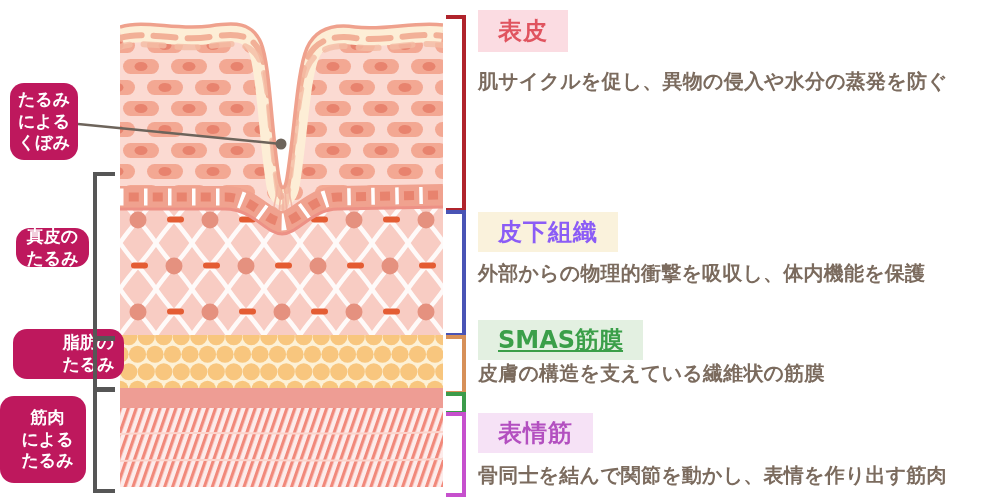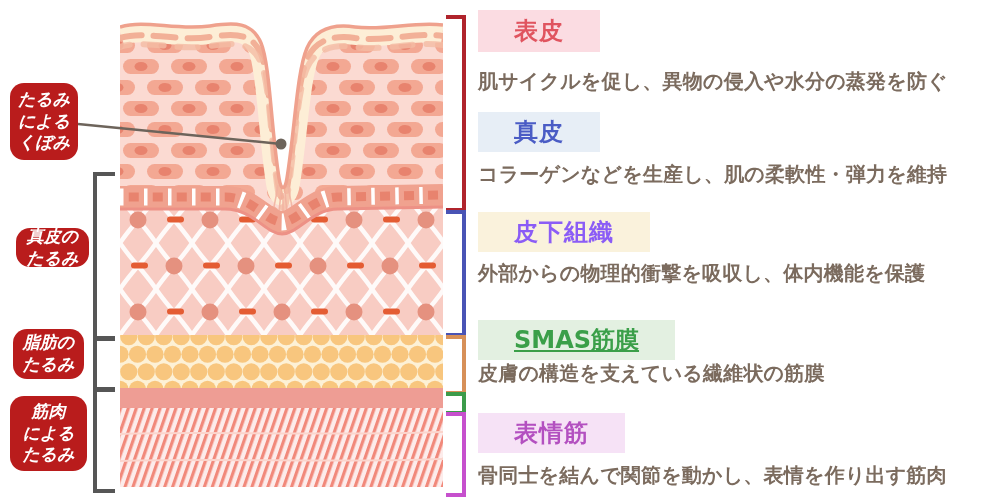--- a/index.html
+++ b/index.html
@@ -1,43 +1,43 @@
 <!DOCTYPE html>
 <html><head>
 <meta charset="utf-8">
 <style>
   html,body{margin:0;padding:0;}
   body{font-family:"DejaVu Sans",sans-serif;background:#fff;}
   #stage{position:relative;width:1000px;height:500px;background:#fff;overflow:hidden;}
 
   
-  .callout{position:absolute;background:#b91c1c;color:#fff;border-radius:14px;
+  .callout{position:absolute;background:#be185d;color:#fff;border-radius:14px;
            font-weight:700;font-size:17px;line-height:1.28;text-align:right;
-           display:flex;flex-direction:column;justify-content:center;align-items:center;font-style:italic;}
+           display:flex;flex-direction:column;justify-content:center;align-items:center;}
   #callout-kubomi{left:10px;top:83px;width:68px;height:77px;}
   #callout-dermis-sag{left:16px;top:228px;width:73px;height:39px;}
-  #callout-fat-sag{left:13px;top:329px;width:71px;height:50px;}
-  #callout-muscle-sag{left:10px;top:396px;width:77px;height:75px;}
+  #callout-fat-sag{left:13px;top:329px;width:71px;height:50px;padding-left:40px;}
+  #callout-muscle-sag{left:0;top:396px;width:77px;height:87px;padding-left:9px;}
 
   
   .lbracket{position:absolute;left:93px;width:18px;border:4px solid #565656;border-right:none;}
   #lb-dermis{top:172px;height:160px;}
   #lb-fat{top:337px;height:46px;}
   #lb-muscle{top:388px;height:97px;}
 
   .rbracket{position:absolute;left:446px;width:16px;border:4px solid;border-left:none;}
   #rb-epidermis{top:15px;height:189px;border-color:#b0242c;}
   #rb-dermis{top:210px;height:119px;border-color:#4954b5;}
   #rb-subq{top:335px;height:52px;border-color:#d79058;}
   #rb-smas{top:392px;height:15px;border-color:#3c9b4a;}
   #rb-muscle{top:412px;height:77px;border-color:#c650cd;}
 
   
   .layer-title{position:absolute;left:478px;display:inline-flex;align-items:center;
-               padding:0 36px;font-weight:700;font-size:24px;letter-spacing:1px;}
+               padding:0 20px;font-weight:700;font-size:24px;letter-spacing:1px;}
   .layer-desc{position:absolute;left:478px;font-weight:700;font-size:20px;color:#7b6b5e;
               white-space:nowrap;letter-spacing:0.2px;}
   #title-epidermis{top:10px;height:42px;background:#fbdce2;color:#e0545f;}
   #desc-epidermis{top:68px;}
   #title-dermis{top:112px;height:40px;background:#e7eef6;color:#4a5cc5;}
   #desc-dermis{top:161px;}
   #title-subq{top:212px;height:40px;background:#faf2dc;color:#8b5cf6;}
   #desc-subq{top:260px;}
   #title-smas{top:320px;height:40px;background:#e3f0e1;color:#3b9f49;letter-spacing:0;text-decoration:underline;}
   #desc-smas{top:360px;}
@@ -164,22 +164,20 @@
 
   <div class="rbracket" id="rb-epidermis"></div>
   <div class="rbracket" id="rb-dermis"></div>
   <div class="rbracket" id="rb-subq"></div>
   <div class="rbracket" id="rb-smas"></div>
   <div class="rbracket" id="rb-muscle"></div>
 
   <div class="layer-title" id="title-epidermis">表皮</div>
   <div class="layer-desc" id="desc-epidermis">肌サイクルを促し、異物の侵入や水分の蒸発を防ぐ</div>
 
-  <div class="layer-title" id="title-dermis">真皮</div>
-  <div class="layer-desc" id="desc-dermis">コラーゲンなどを生産し、肌の柔軟性・弾力を維持</div>
 
   <div class="layer-title" id="title-subq">皮下組織</div>
   <div class="layer-desc" id="desc-subq">外部からの物理的衝撃を吸収し、体内機能を保護</div>
 
   <div class="layer-title" id="title-smas">SMAS筋膜</div>
   <div class="layer-desc" id="desc-smas">皮膚の構造を支えている繊維状の筋膜</div>
 
   <div class="layer-title" id="title-muscle">表情筋</div>
   <div class="layer-desc" id="desc-muscle">骨同士を結んで関節を動かし、表情を作り出す筋肉</div>
 

